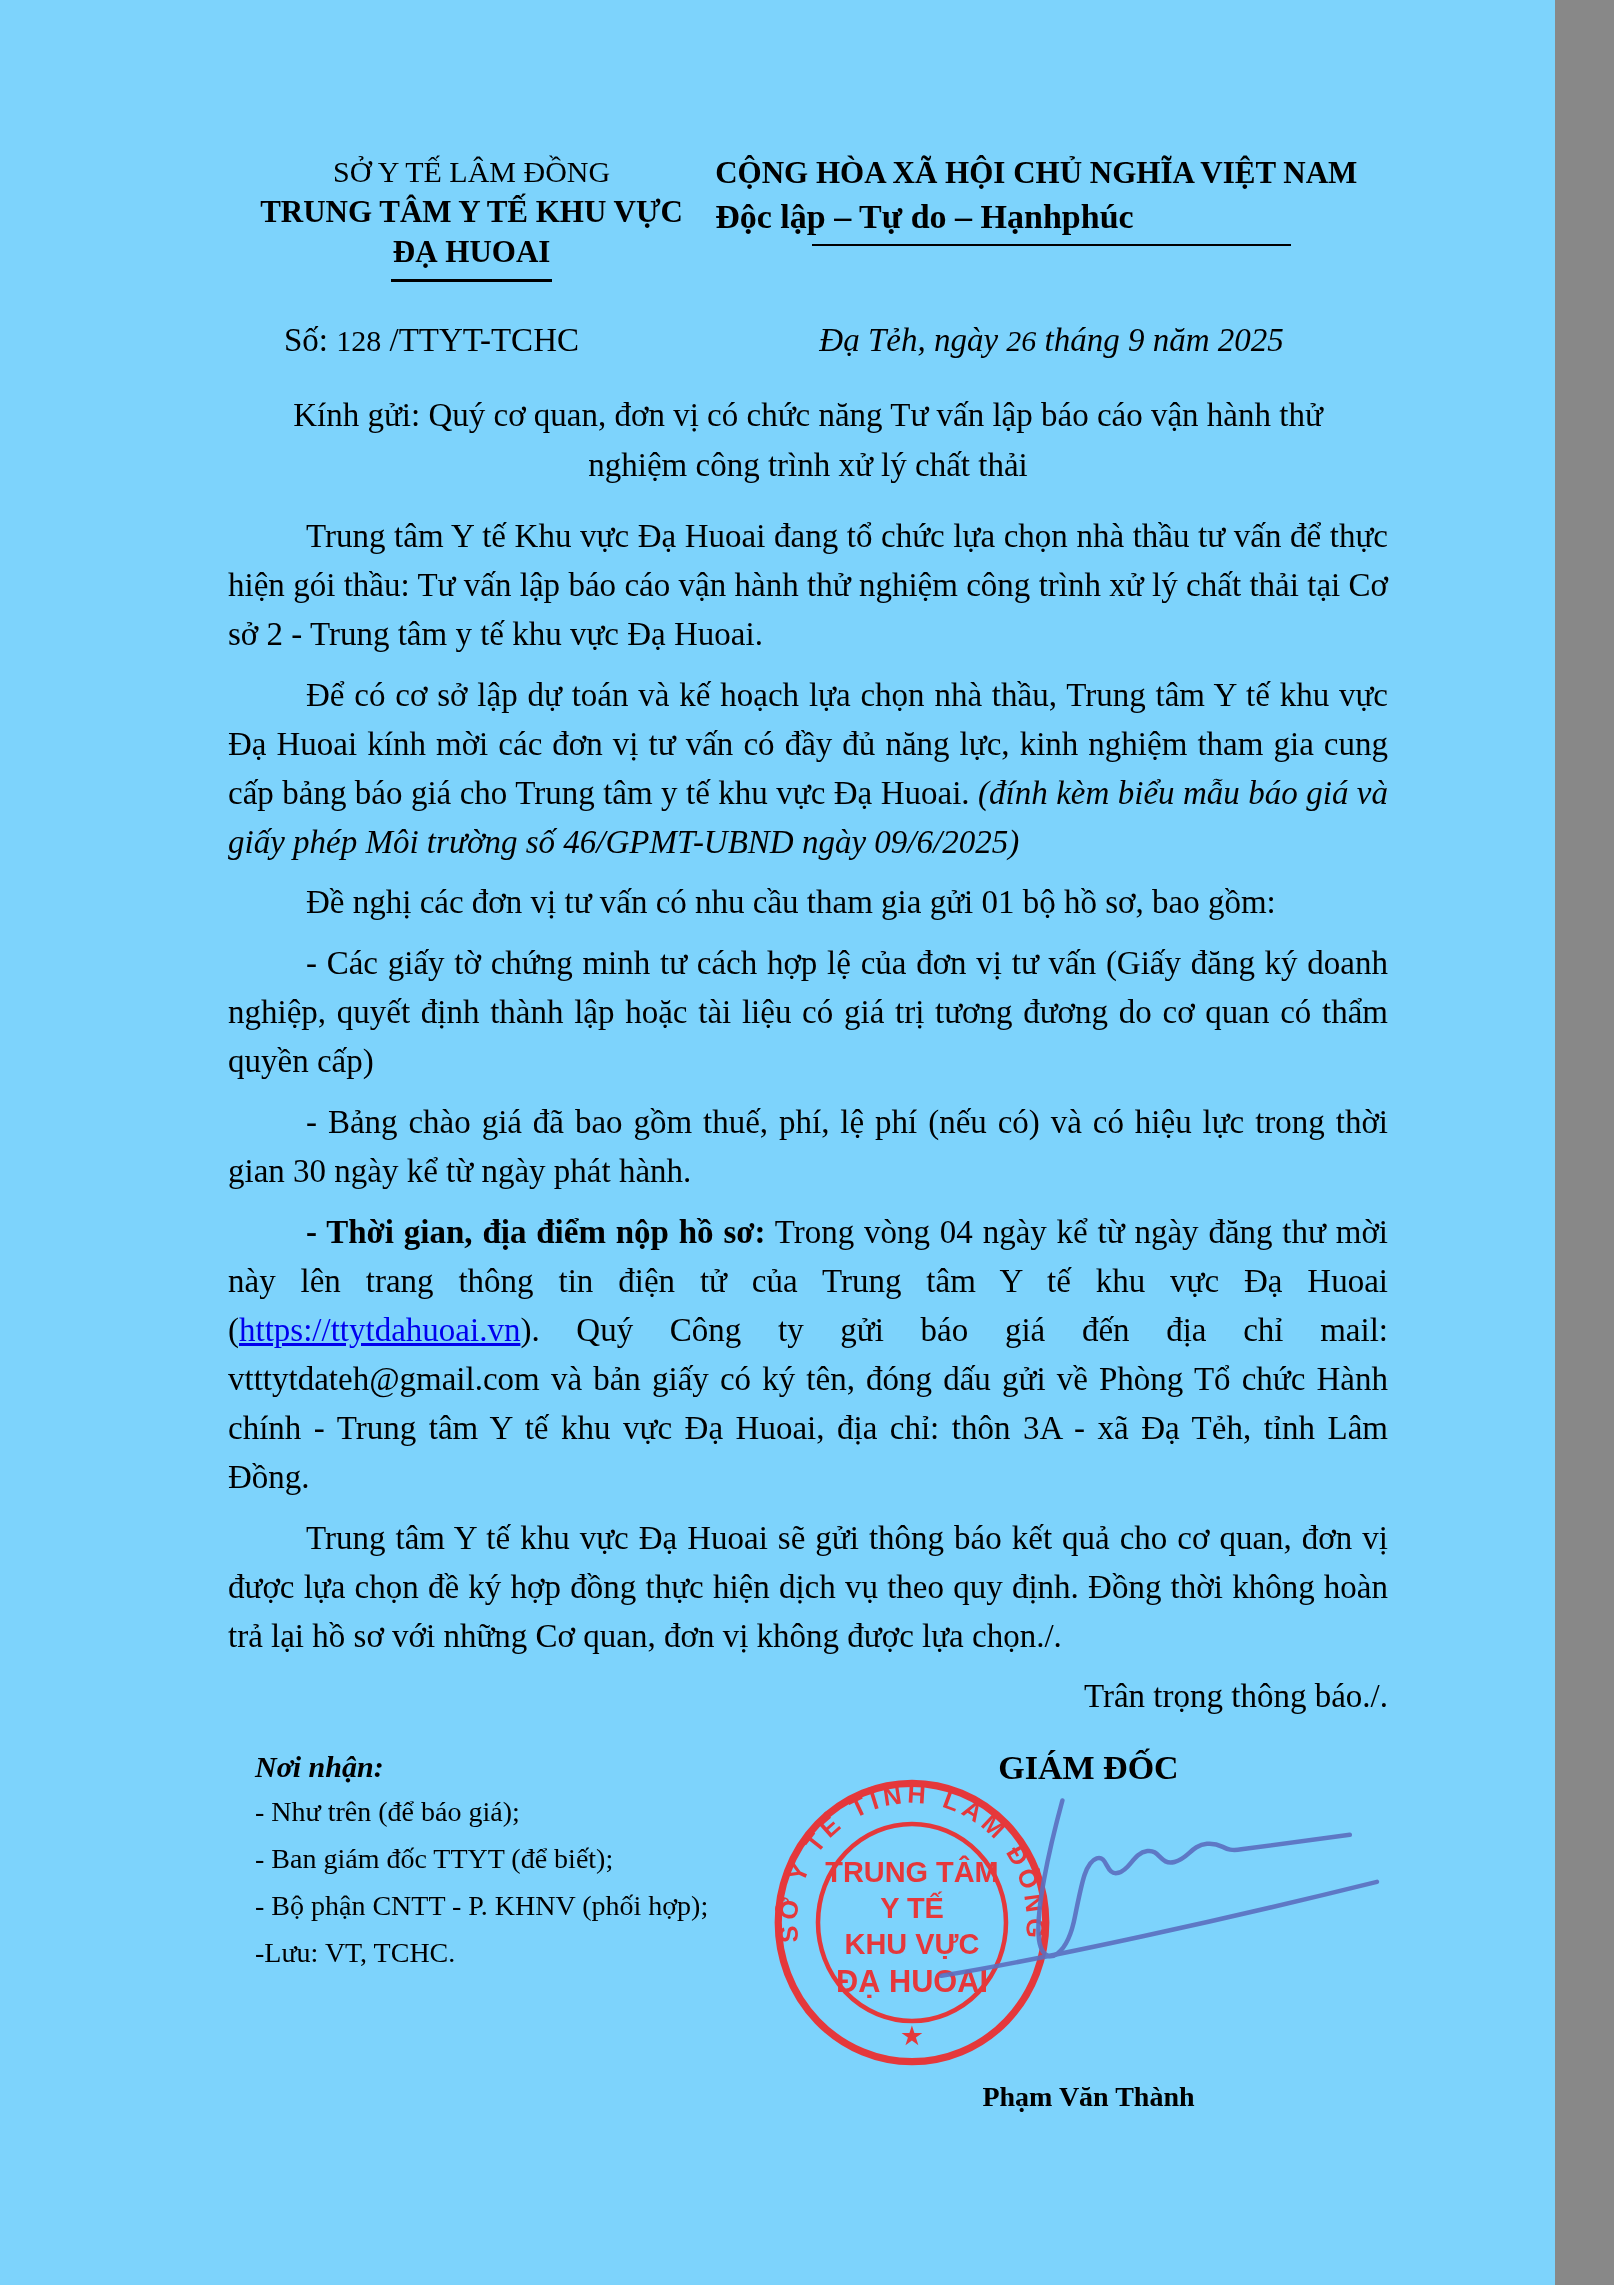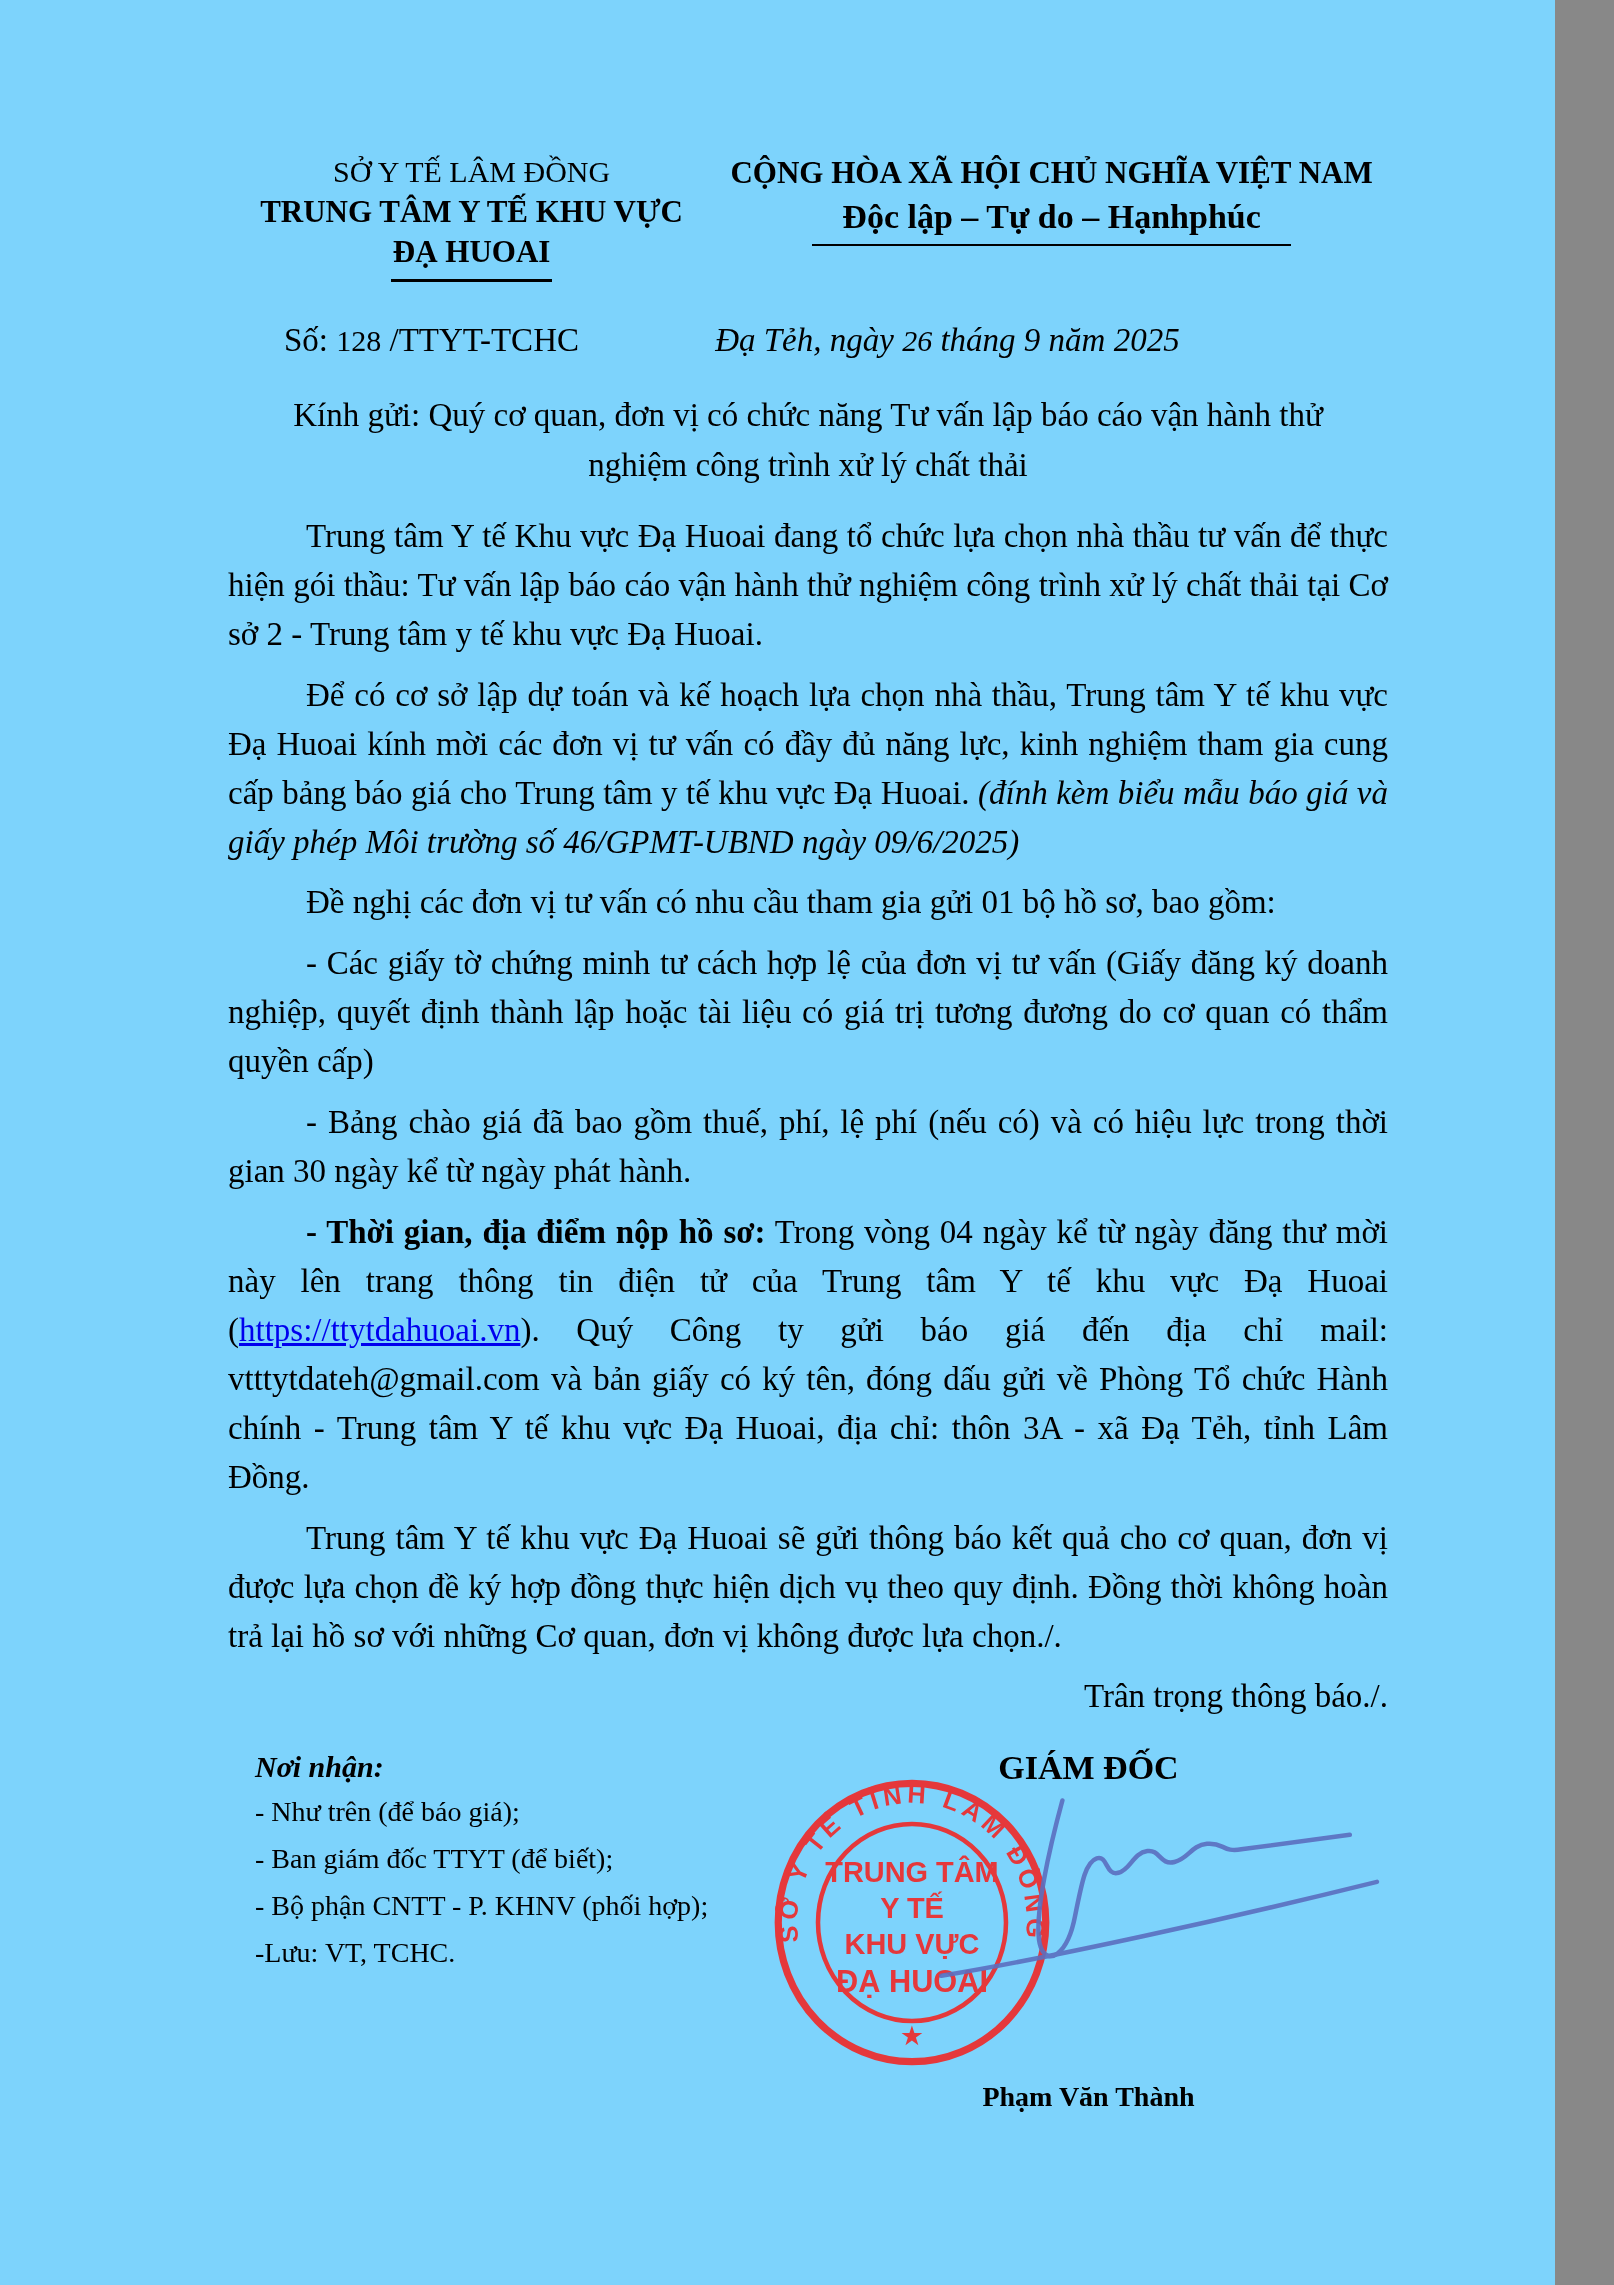--- a/index.html
+++ b/index.html
@@ -5,32 +5,32 @@
   html,body{margin:0;padding:0;background:#888;}
   .page{
     width:1555px;min-height:2285px;background:#7dd3fc;color:#000;
     font-family:"Liberation Serif","DejaVu Serif",serif;
     position:relative;box-sizing:border-box;
     padding:152px 167px 54px 228px;
   }
   
   .header{display:flex;}
   .header-left{flex:0 0 42%;text-align:center;}
-  .header-right{flex:0 0 58%;text-align:center;}
+  .header-right{flex:0 0 58%;}
   .org-line1{font-size:30px;line-height:40px;}
   .org-line2{font-size:31px;line-height:40px;font-weight:bold;}
   .org-line3{font-size:31px;line-height:40px;font-weight:bold;}
   .rule-org{width:161px;height:2.7px;background:#000;margin:7.2px auto 0;}
   .nat-line1{font-size:31px;line-height:42px;font-weight:bold;}
   .nat-line2{font-size:34px;line-height:45px;font-weight:bold;}
   .rule-motto{width:479px;height:2.7px;background:#000;margin:4.5px auto 0;}
   
   .ref-row{display:flex;margin-top:40px;font-size:33px;}
   .ref-left{flex:0 0 42%;padding-left:56px;box-sizing:border-box;}
-  .ref-right{flex:0 0 58%;font-style:italic;}
+  .ref-right{flex:0 0 58%;text-align:center;font-style:italic;}
   .fill-num{font-size:30px;}
   
   .title-wrap{margin-top:36px;text-align:center;}
   .doc-title{font-size:42px;font-weight:bold;letter-spacing:0.9px;}
   .title-rule{width:312px;height:2.7px;background:#000;margin:9px auto 0;}
   
   .kinh-gui{margin-top:31px;text-align:center;font-size:33px;line-height:50px;}
   
   .body{margin-top:22px;}
   .body p{

